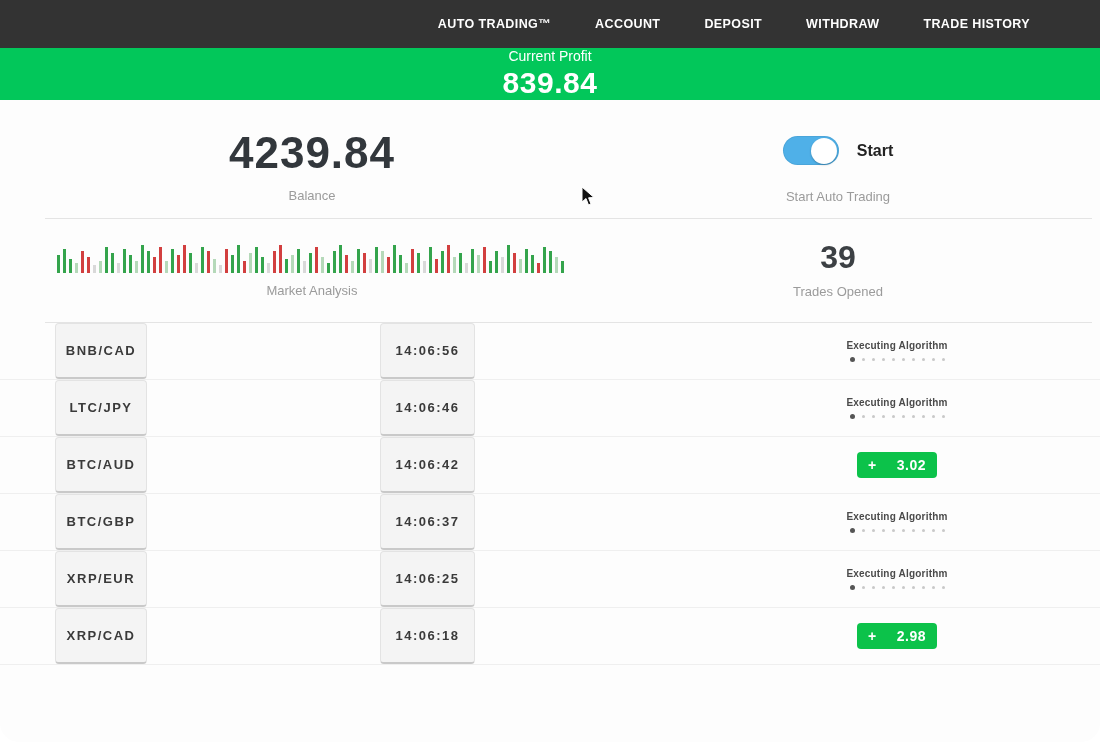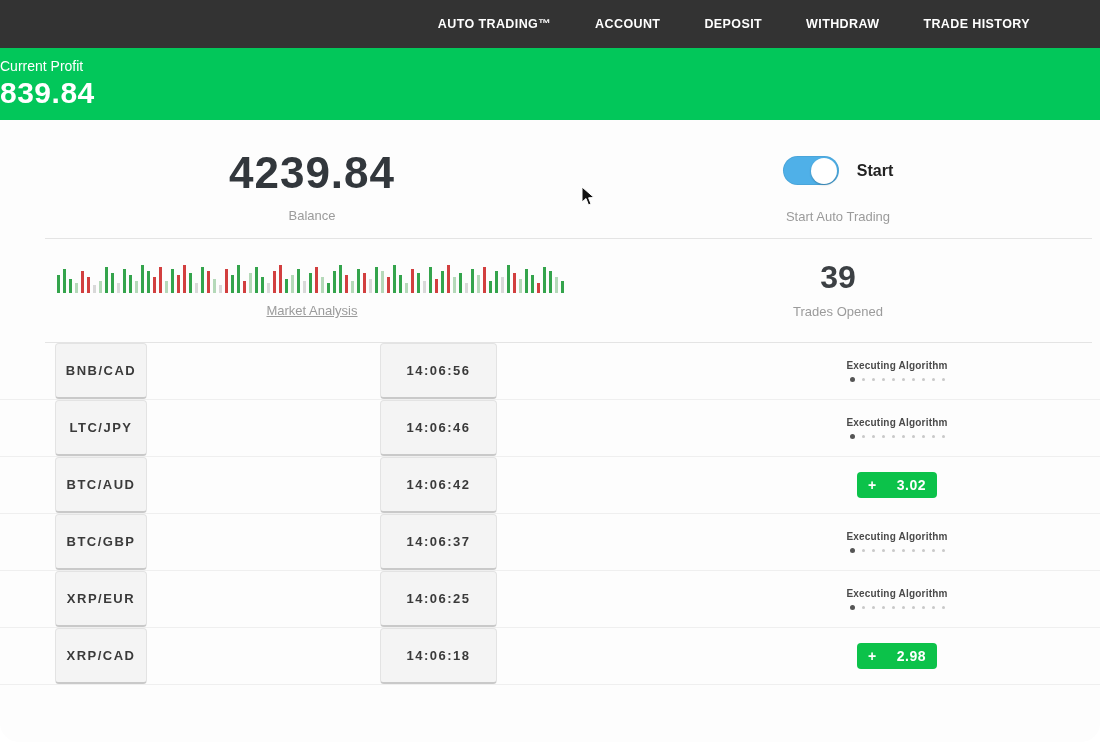--- a/index.html
+++ b/index.html
@@ -7,21 +7,21 @@
     font-family:"Liberation Sans", sans-serif; }
   .page { position:relative; width:1100px; height:742px; background:#fdfdfd;border-radius:19px; }
 
   
   .navbar { height:48px; background:#333333; display:flex; align-items:center;
     justify-content:flex-end; padding-right:70px; gap:44px; }
   .nav-item { color:#ffffff; font-size:12.5px; font-weight:bold; letter-spacing:.4px;
     cursor:pointer; white-space:nowrap; }
 
   
-  .banner { height:72px; display:flex; flex-direction:column; 
+  .banner { height:52px; display:flex; flex-direction:column; align-items:center;
     justify-content:center; color:#ffffff; }
   .banner-label { font-size:14px; margin-bottom:2px; }
   .banner-value { font-size:30px; font-weight:bold; letter-spacing:.5px; }
 
   
   .stats-row { display:flex; }
   .col-left { width:624px; display:flex; flex-direction:column; align-items:center; }
   .col-right { width:428px; display:flex; flex-direction:column; align-items:center; }
   .stats-1 { padding-top:28px; height:118px; }
   .balance-value { font-size:44px; font-weight:bold; color:#32373c; letter-spacing:1px; }
@@ -33,32 +33,32 @@
   .knob { position:absolute; top:1.5px; right:1.5px; width:26px; height:26px; border-radius:50%;
     background:#ffffff; box-shadow:0 1px 2px rgba(0,0,0,.25); }
   .toggle-label { font-size:16px; font-weight:bold; color:#222222; }
   .auto-label { margin-top:24px; }
 
   .divider { border-top:1px solid #e4e4e4; margin:0 8px 0 45px; }
 
   .stats-2 { padding-top:18px; height:103px; }
   .chart { width:510px; height:32px; display:flex; align-items:flex-end; gap:3px; margin-top:4px; }
   .bar { width:3px; flex:0 0 3px; }
-  .chart-label { margin-top:10px;text-decoration:underline; }
+  .chart-label { margin-top:10px; }
   .trades-open-value { font-size:32px; font-weight:bold; color:#3c4044; margin-top:2px; }
   .trades-open-label { margin-top:8px; }
 
   
   .trade-row { position:relative; height:57px; border-bottom:1px solid #efefef; }
   .chip { position:absolute; top:50%; transform:translateY(-50%);
     background:#f4f4f4; border:1px solid #e3e3e3; border-bottom:2px solid #c9c9c9;
     border-radius:4px; padding:19px 0; font-size:13px; font-weight:bold; color:#3a3a3a;
     letter-spacing:1.5px; text-align:center; }
   .chip-pair { left:55px; width:92px; }
-  .chip-time { left:380px; width:117px; }
+  .chip-time { left:380px; width:95px; }
   .status-box { position:absolute; left:792px; top:0; width:210px; height:100%;
     display:flex; flex-direction:column; align-items:center; justify-content:center; }
   .status-label { font-size:10px; font-weight:bold; color:#4a4a4a; letter-spacing:.2px; }
   .dots { display:flex; align-items:center; gap:7px; margin-top:6px; }
   .dot { width:3px; height:3px; border-radius:50%; background:#c9c9c9; }
   .dot-active { width:5px; height:5px; background:#555555; }
   .result-badge { width:80px; padding:5px 11px; border-radius:4px; color:#ffffff;
     font-size:14px; font-weight:bold; display:flex; justify-content:space-between;
     letter-spacing:.5px; }
   .result-badge.green { background:#0cc24a; }

